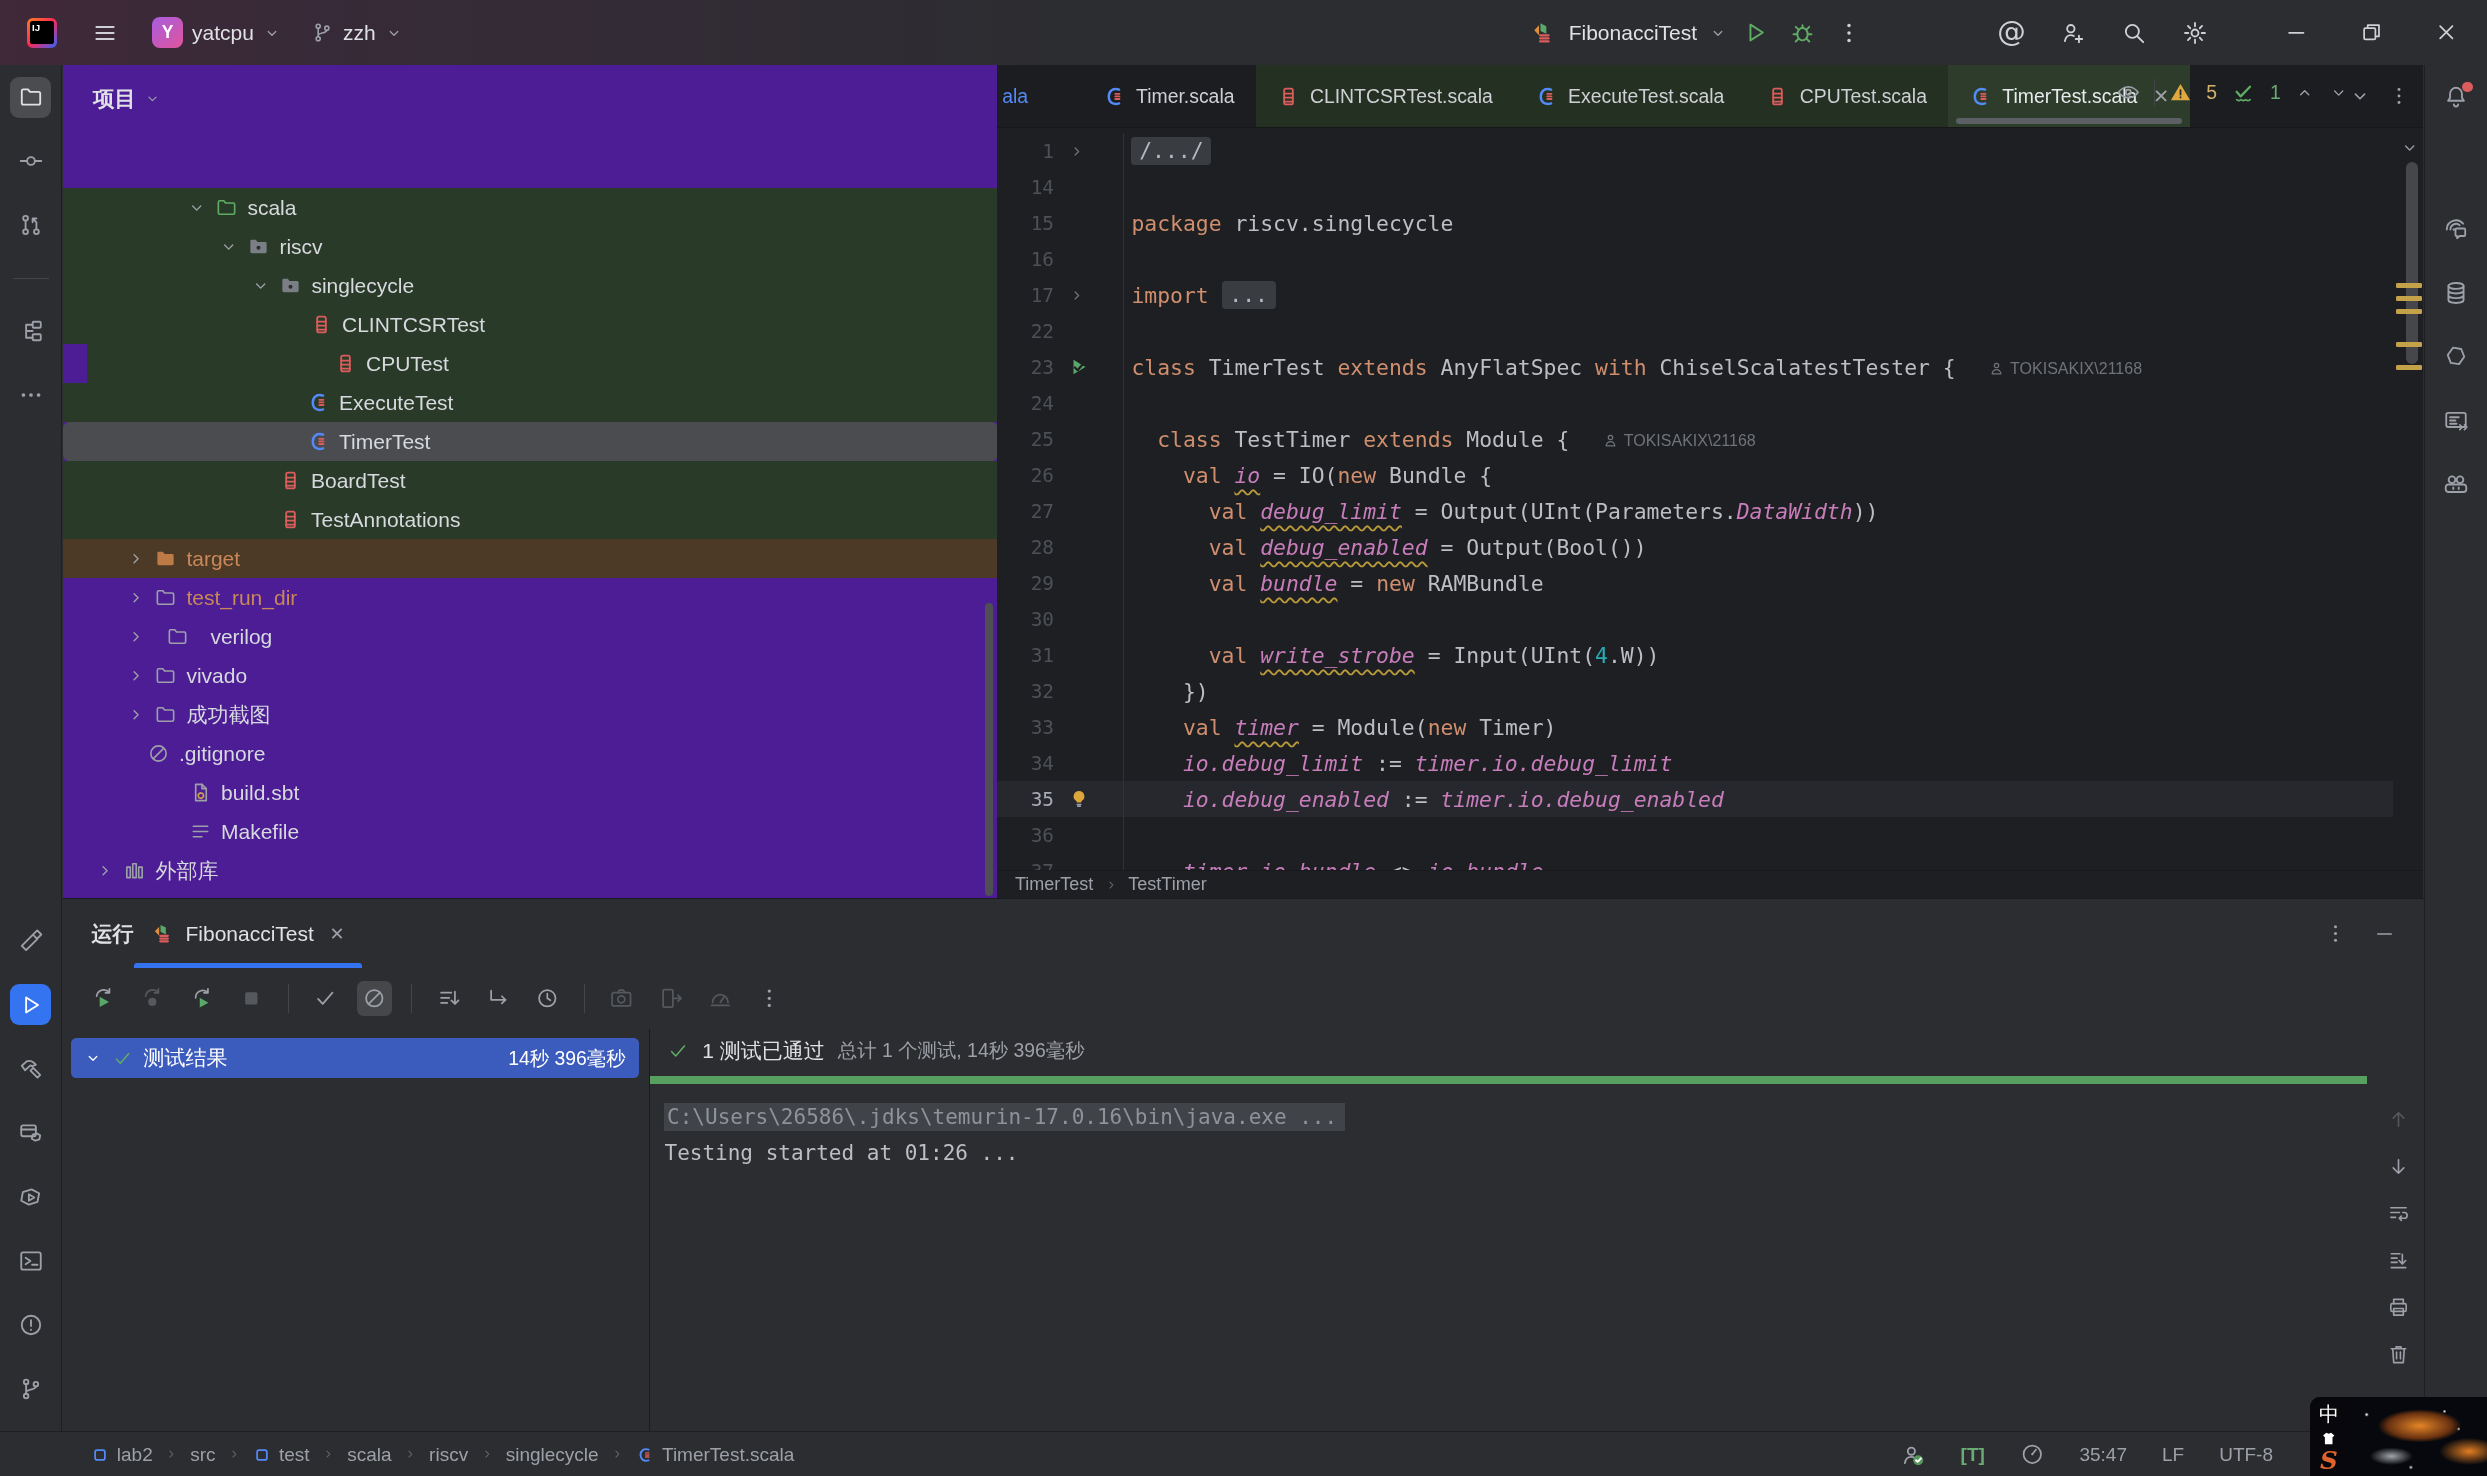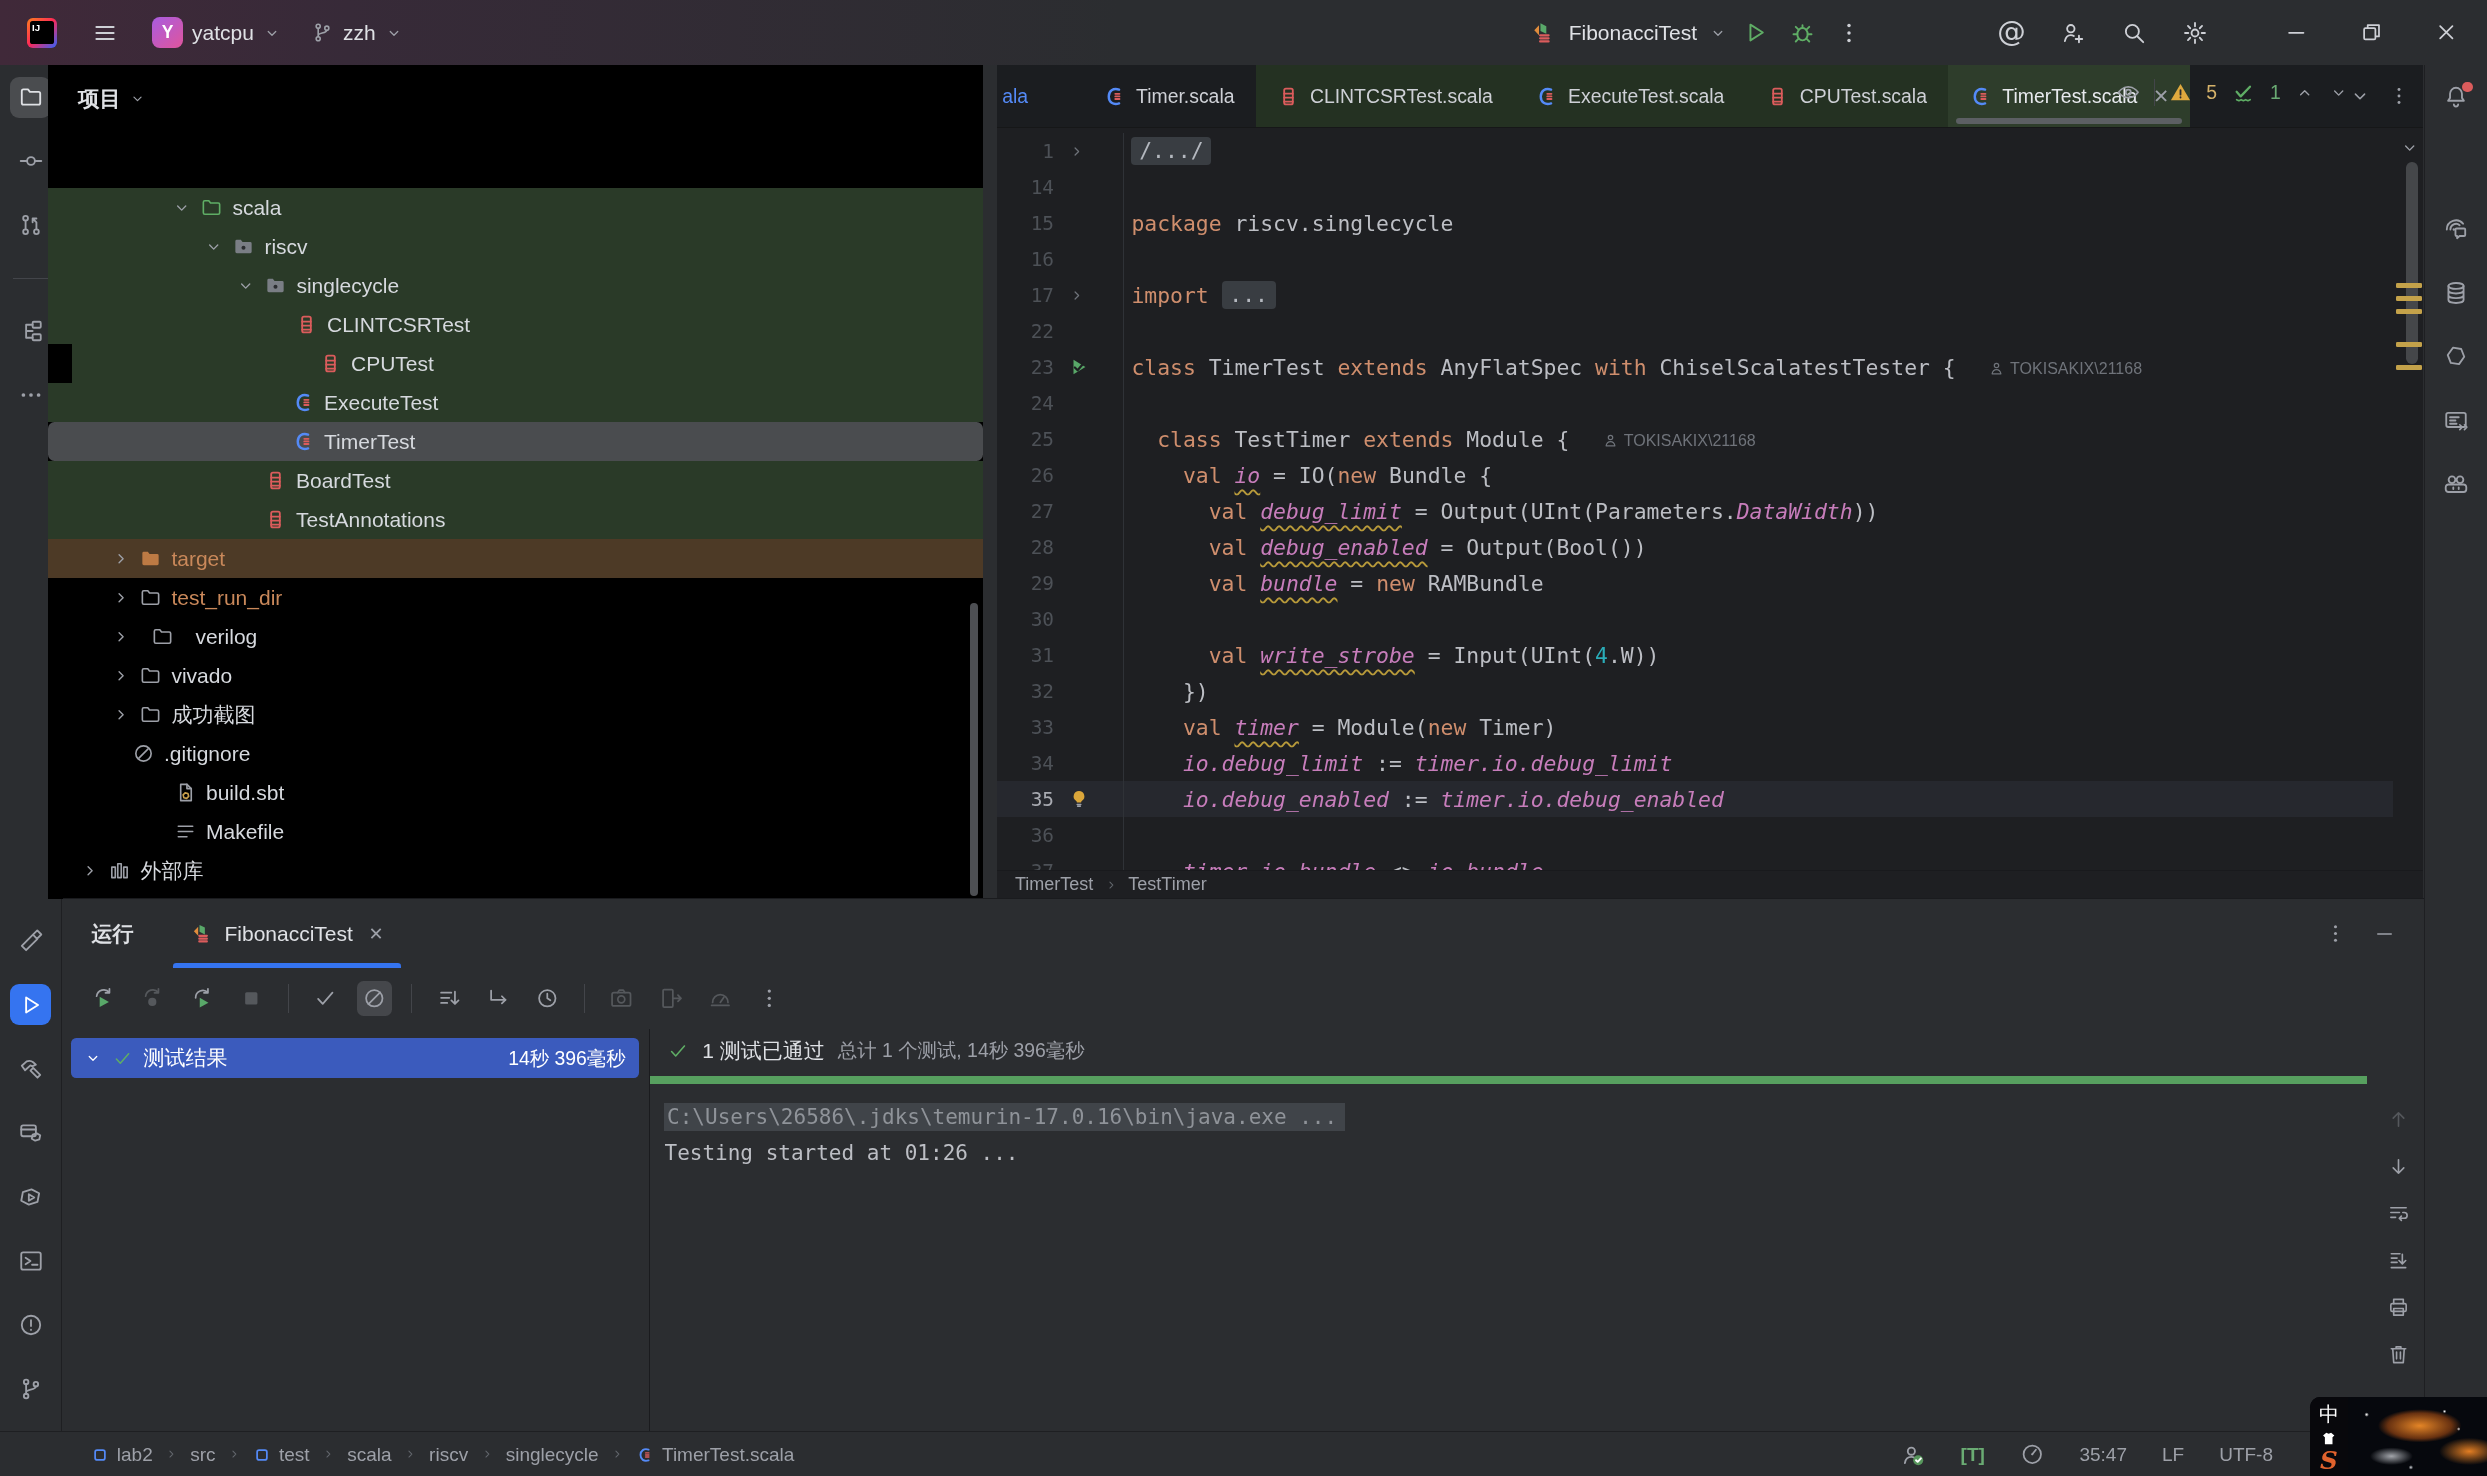--- a/index.html
+++ b/index.html
@@ -30,21 +30,21 @@
     display:flex;flex-direction:column;align-items:center;padding-top:11.7px;box-sizing:border-box}
   .stripbtn{width:41px;height:41px;border-radius:9px;display:flex;align-items:center;justify-content:center;
     color:#9da0a8;margin-bottom:23px;position:relative;flex:none}
   .stripbtn.active{background:#4a4c4f;color:#dfe1e5}
   .stripbtn.accent{background:#3574f0;color:#fff}
   .stripdiv{width:36px;height:0.6px;background:#43454a;margin:9px 0 32px;flex:none}
   .ls-bottom{margin-top:auto;display:flex;flex-direction:column;align-items:center;padding-bottom:0}
   .badge{position:absolute;right:3.9px;top:5.2px;width:10.4px;height:10.4px;border-radius:50%;background:#db5c5c}
   .bellgap{margin-bottom:91px}
   
-  .project{position:absolute;left:48px;top:65px;width:935px;height:834px;background:#000000;overflow:hidden}
+  .project{position:absolute;left:63px;top:65px;width:935px;height:834px;background:#4c1d95;overflow:hidden}
   .pj-header{height:66px;display:flex;align-items:center;gap:7.8px;padding-left:30px;font-size:21.4px;font-weight:700;color:#dfe1e5}
   .tree{position:relative}
   .trow{height:39px;display:flex;align-items:center;gap:9px;font-size:21px;color:#d6d9de;box-sizing:border-box}
   .trow.test{background:#2a3a28}
   .trow.excl{background:#4d3a26}
   .trow.sel{background:#4a4c4f;border-radius:6.5px}
   .tchev{color:#9da0a8;display:flex;flex:none}
   .ticon{display:flex;flex:none;color:#9da0a8}
   .c-excl{color:#c9885a}
   .pj-scroll{position:absolute;right:5.2px;top:538px;width:7.8px;height:293px;background:#4d4f53;border-radius:3.9px}
@@ -76,21 +76,21 @@
   .inspect{position:absolute;right:75px;top:14.2px;display:flex;align-items:center;gap:14.2px;color:#9da0a8;font-size:19.4px}
   .insep{width:0.6px;height:27px;background:#43454a}
   .wnum{color:#d5b26a}.gnum{color:#6aab73}
   .vthumb{position:absolute;right:5.2px;top:97px;width:11.7px;height:202px;background:#45474a;border-radius:5.8px}
   .stripechev{position:absolute;right:3.9px;top:73px;color:#9da0a8}
   .mark{position:absolute;right:1.3px;width:26px;height:4.5px;background:#c4a24a;border-radius:1.3px}
   .ebread{position:absolute;left:0;right:0;bottom:0;height:28.5px;display:flex;align-items:center;gap:10.4px;
     padding-left:18px;font-size:18px;color:#9da0a8;background:#1e1f22;border-top:0.6px solid #191a1d}
   
   .runp{position:absolute;left:63px;top:898px;width:2361px;height:533px;background:#2b2d30;border-top:1.3px solid #1a1b1e;box-sizing:border-box}
-  .rp-head{height:69px;display:flex;align-items:center;padding-left:28.5px;gap:39px;font-size:21px}
+  .rp-head{height:69px;display:flex;align-items:center;padding-left:28.5px;font-size:21px}
   .rp-title{font-weight:700;color:#dfe1e5}
   .rp-tab{display:flex;align-items:center;gap:10.4px;position:relative;height:100%;padding:0 17px}
   .rp-tab::after{content:"";position:absolute;left:0;right:0;bottom:0;height:5.2px;background:#3574f0;border-radius:3.2px 3.2px 0 0}
   .rp-x{color:#9da0a8;font-size:18px;margin-left:5.2px}
   .rp-headright{margin-left:auto;display:flex;align-items:center;gap:26px;padding-right:28.5px;color:#9da0a8}
   .rp-toolbar{height:61px;display:flex;align-items:center;gap:14.2px;padding-left:23px;color:#9da0a8}
   .rtb{width:35px;height:35px;display:flex;align-items:center;justify-content:center;border-radius:6.5px;flex:none}
   .rtb.dis{color:#55585c}
   .rtb.on{background:#45474b}
   .rtb-sep{width:0.6px;height:28.5px;background:#43454a;margin:0 5.2px;flex:none}

